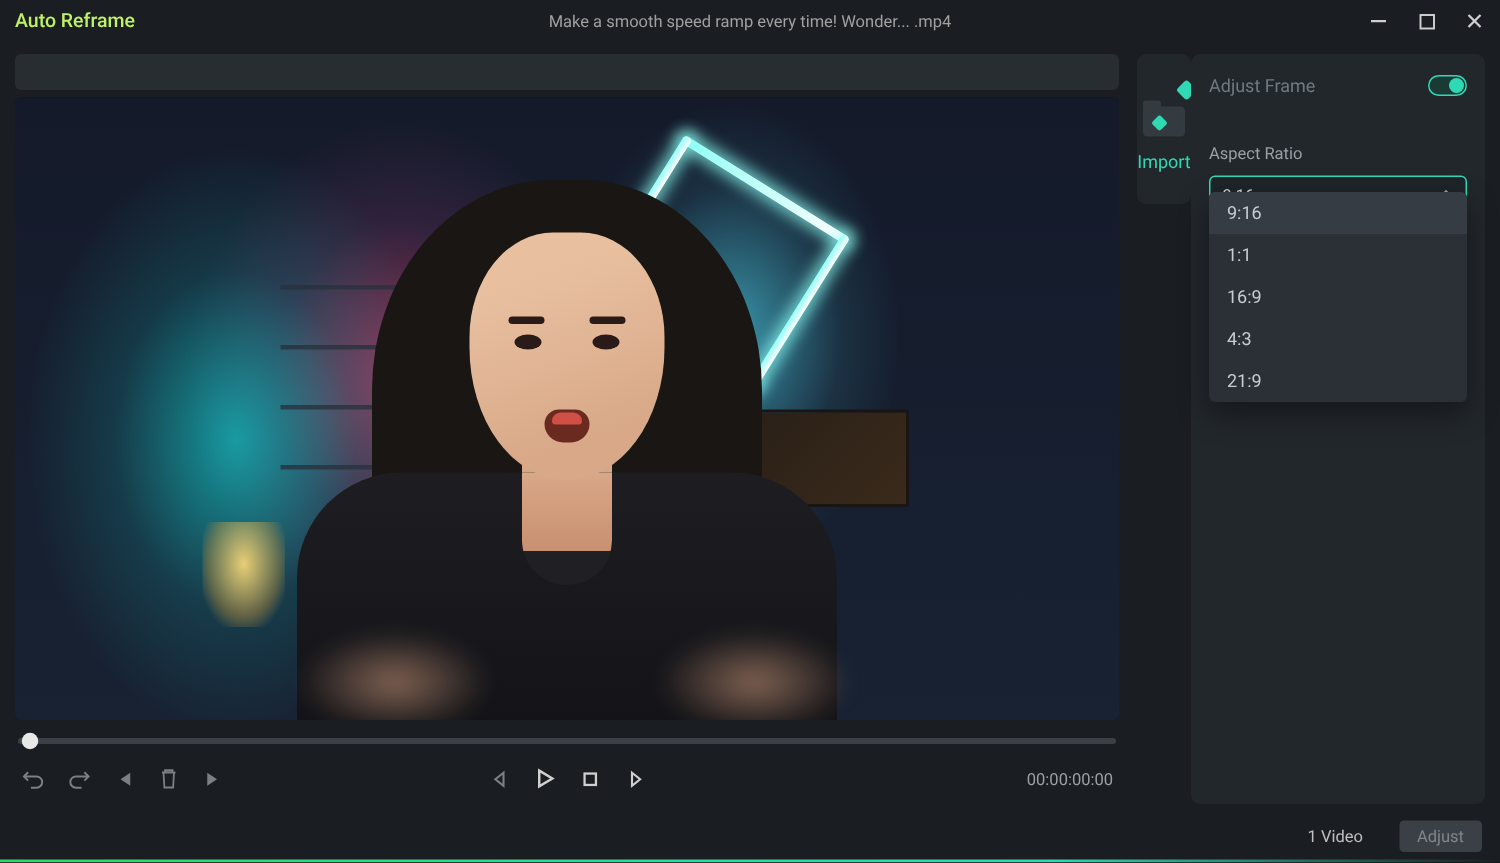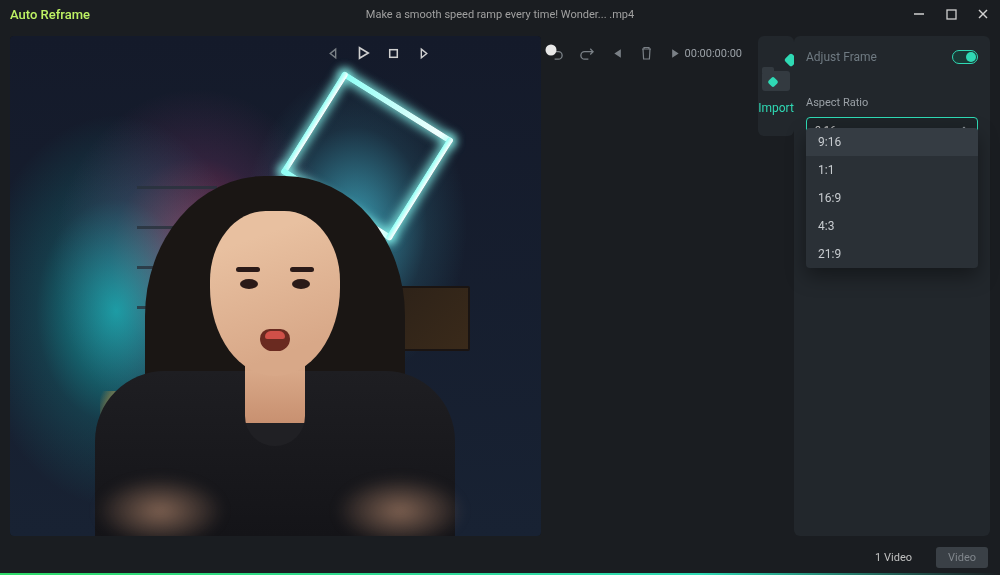--- a/index.html
+++ b/index.html
@@ -48,21 +48,21 @@
     }
     .main {
       flex: 1;
       display: flex;
       gap: 12px;
       padding: 8px 10px 5px 10px;
     }
     .left-col {
       flex: 1;
       display: flex;
-      flex-direction: row;
+      flex-direction: column;
     }
     .topbar-left {
       height: 24px;
       background: #282d32;
       border-radius: 4px;
       margin-bottom: 5px;
     }
     .video-preview {
       flex: 1;
       border-radius: 4px;
@@ -465,15 +465,15 @@
         <div class="dropdown-item">4:3</div>
         <div class="dropdown-item">21:9</div>
       </div>
     </div>
 
   </div>
 </div>
 
 <div class="footer">
   <span class="footer-text">1 Video</span>
-  <span class="export-btn">Video</span>
+  <span class="export-btn">Adjust</span>
 </div>
 <div class="accent-bar"></div>
 
 </body></html>

